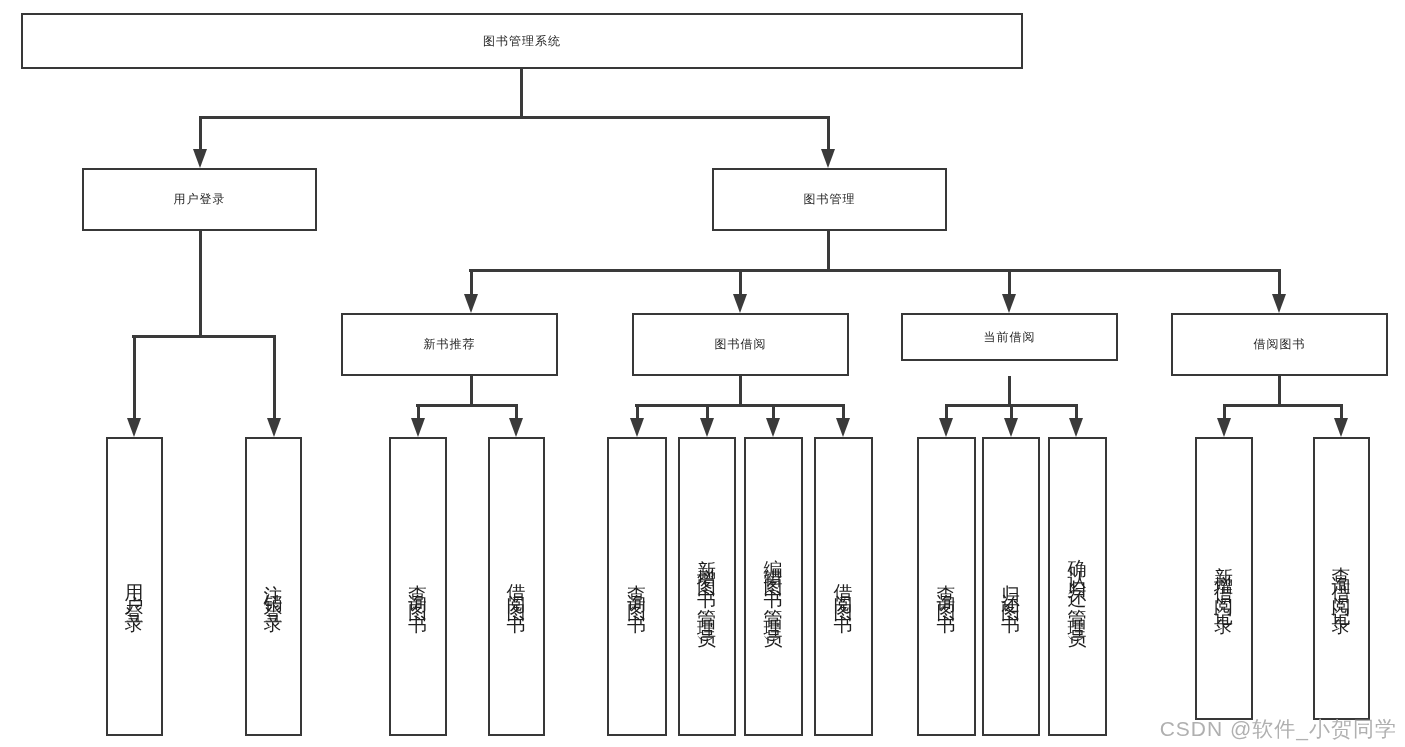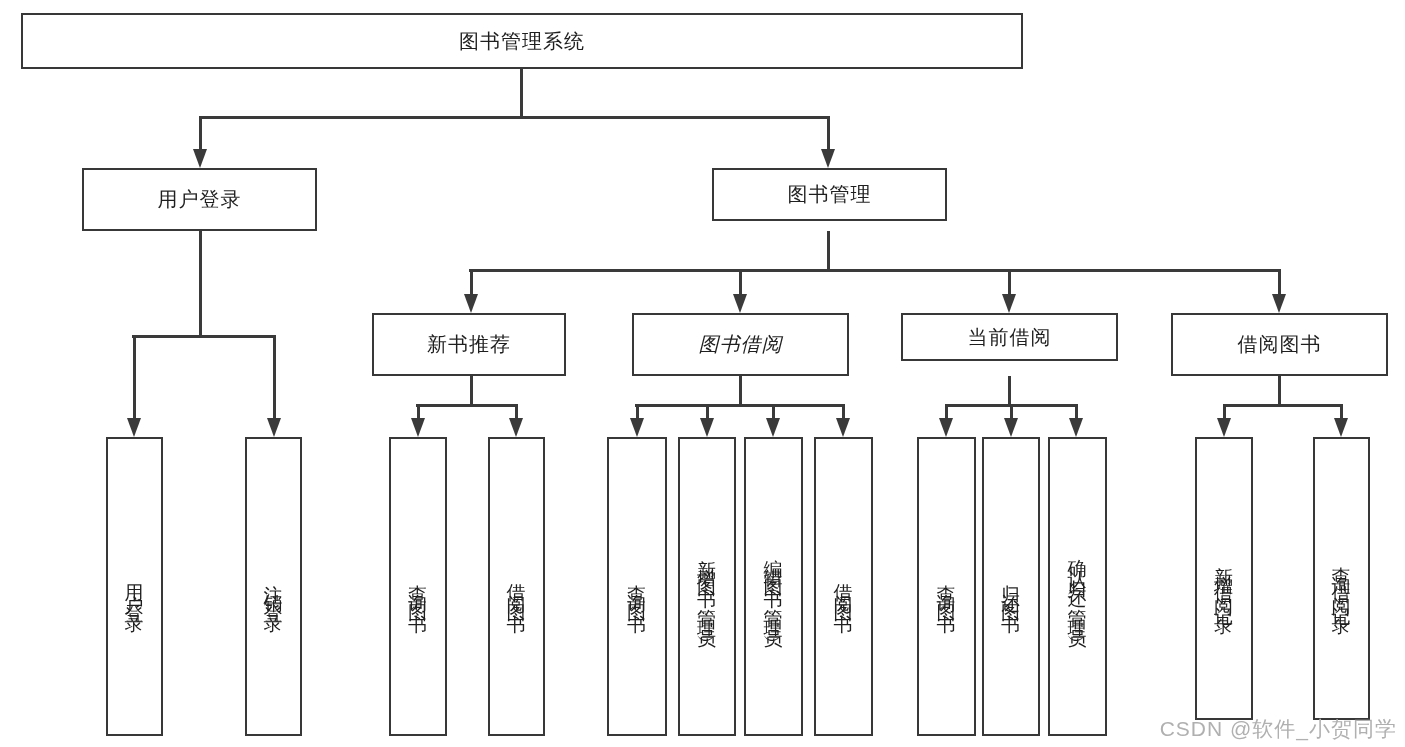--- a/index.html
+++ b/index.html
@@ -3,21 +3,21 @@
 <meta charset="utf-8">
 <style>
   html,body{margin:0;padding:0;background:#ffffff;}
   #canvas{
     position:relative;width:1405px;height:747px;background:#ffffff;overflow:hidden;
     font-family:"Liberation Sans",sans-serif;color:#1f1f1f;
   }
   .box{
     position:absolute;box-sizing:border-box;background:#ffffff;
     border:2px solid #383838;display:flex;align-items:center;justify-content:center;
-    font-size:20px;letter-spacing:1px;
+    font-size:12px;letter-spacing:1px;
   }
   .leaf{
     writing-mode:vertical-rl;text-orientation:mixed;
     font-size:19px;letter-spacing:10px;line-height:1;
     padding-top:4px;
   }
   .vl{position:absolute;width:3px;background:#3a3a3a;}
   .hl{position:absolute;height:3px;background:#3a3a3a;}
   .arrow{
     position:absolute;width:0;height:0;
@@ -34,28 +34,28 @@
 
 <div id="canvas">
 
   <div class="box" style="left:21px;top:13px;width:1002px;height:56px;">
     <span>图书管理系统</span>
   </div>
 
   <div class="box" style="left:82px;top:168px;width:235px;height:63px;">
     <span>用户登录</span>
   </div>
-  <div class="box" style="left:712px;top:168px;width:235px;height:53px;">
+  <div class="box" style="left:712px;top:168px;width:235px;height:63px;">
     <span>图书管理</span>
   </div>
 
-  <div class="box" style="left:372px;top:313px;width:194px;height:63px;">
+  <div class="box" style="left:341px;top:313px;width:217px;height:63px;">
     <span>新书推荐</span>
   </div>
-  <div class="box" style="left:632px;top:313px;width:217px;height:63px;font-style:italic;">
+  <div class="box" style="left:632px;top:313px;width:217px;height:63px;">
     <span>图书借阅</span>
   </div>
   <div class="box" style="left:901px;top:313px;width:217px;height:48px;">
     <span>当前借阅</span>
   </div>
   <div class="box" style="left:1171px;top:313px;width:217px;height:63px;">
     <span>借阅图书</span>
   </div>
 
   <div class="box leaf" style="left:106px;top:437px;width:57px;height:299px;">

